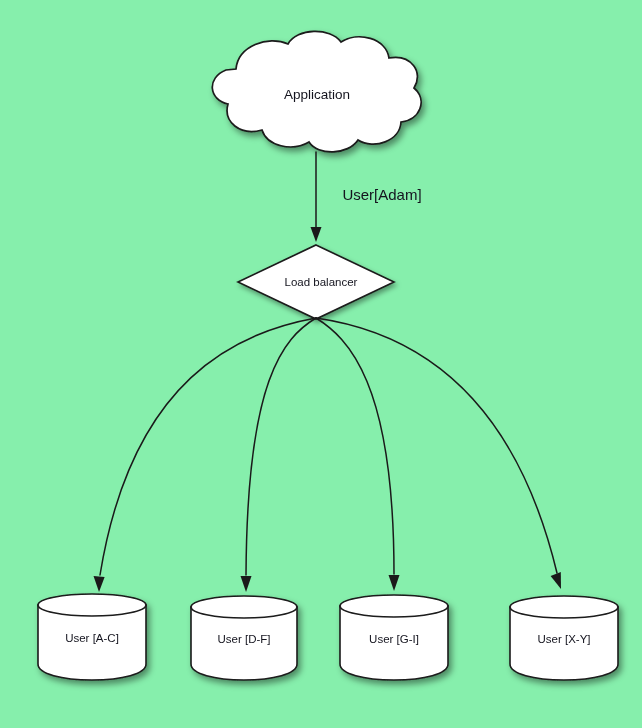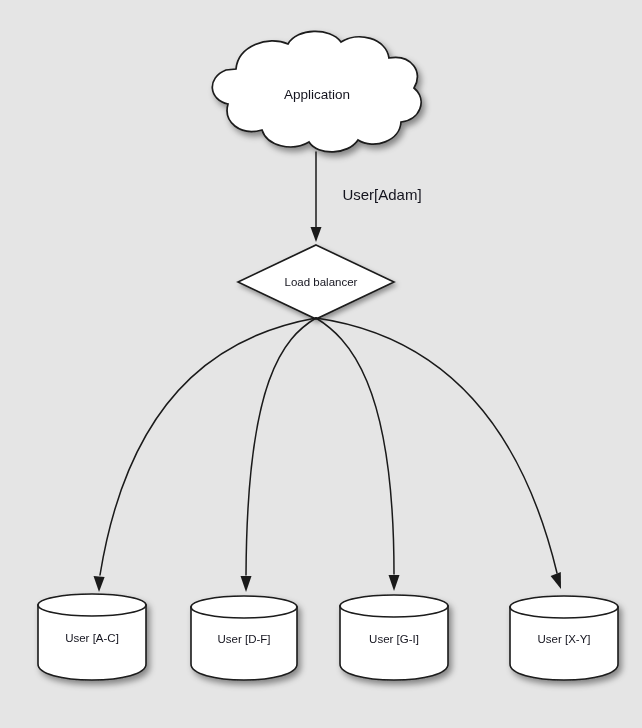--- a/index.html
+++ b/index.html
@@ -11,21 +11,21 @@
     width: 642px;
     height: 728px;
     font-family: "Liberation Sans", sans-serif;
     color: #111111;
     overflow: hidden;
   }
   #diagram-root {
     position: relative;
     width: 642px;
     height: 728px;
-    background: #e5e5e5;
+    background: #86efac;
   }
   svg.layer {
     position: absolute;
     left: 0;
     top: 0;
     width: 642px;
     height: 728px;
   }
   .shape-fill {
     fill: #ffffff;

